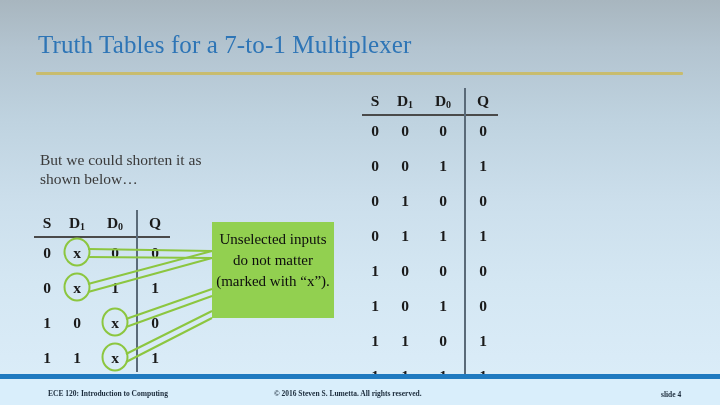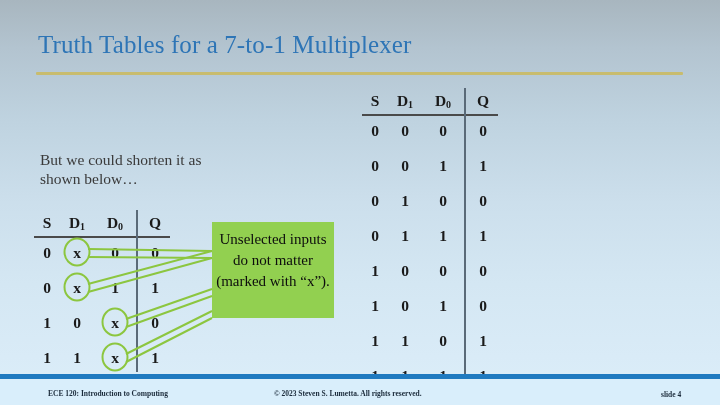--- a/index.html
+++ b/index.html
@@ -159,16 +159,16 @@
       <line x1="126" y1="327" x2="212" y2="296" stroke="#8cc63f" stroke-width="2"></line>
       <line x1="126" y1="319" x2="212" y2="289" stroke="#8cc63f" stroke-width="2"></line>
       <ellipse cx="115" cy="357" rx="12.5" ry="13.5" fill="none" stroke="#8cc63f" stroke-width="2"></ellipse>
       <line x1="126" y1="362" x2="212" y2="318" stroke="#8cc63f" stroke-width="2"></line>
       <line x1="126" y1="354" x2="212" y2="311" stroke="#8cc63f" stroke-width="2"></line>
     </svg>
 
   <div id="footer-bar"></div>
   <div id="footer-area"></div>
   <div class="foot-txt" id="foot-left">ECE 120: Introduction to Computing</div>
-  <div class="foot-txt" id="foot-center">© 2023 Steven S. Lumetta.  All rights reserved.</div>
+  <div class="foot-txt" id="foot-center">© 2016 Steven S. Lumetta.  All rights reserved.</div>
   <div class="foot-txt" id="foot-right">slide 4</div>
 
 </div>
 
 </body></html>

